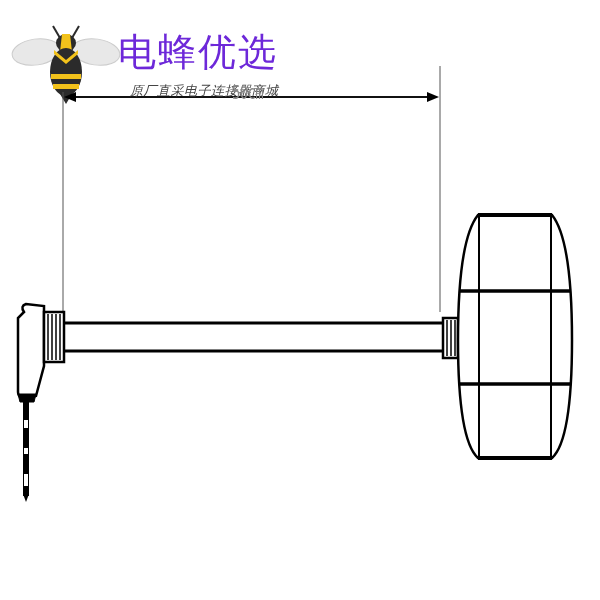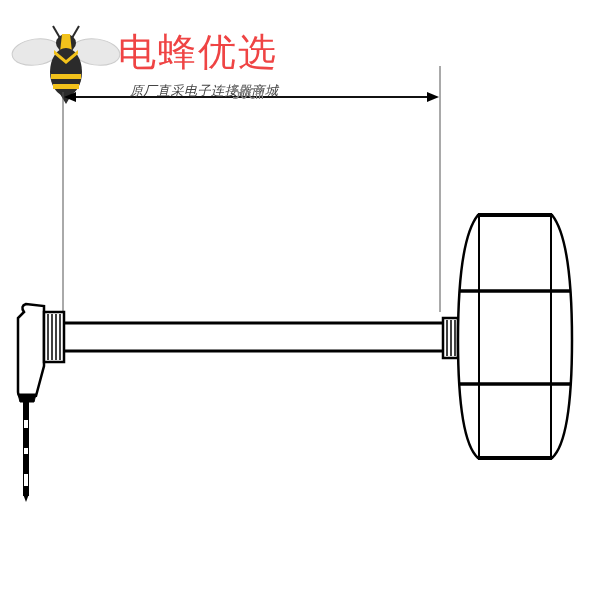--- a/index.html
+++ b/index.html
@@ -1,19 +1,19 @@
 <!DOCTYPE html>
 <html><head>
   <meta charset="utf-8">
   <style>
     html, body { margin: 0; padding: 0; background: #ffffff; }
     body { width: 600px; height: 600px; position: relative; overflow: hidden; font-family: "DejaVu Sans", sans-serif; }
     .canvas { position: absolute; left: 0; top: 0; width: 600px; height: 600px; }
     .brand { position: absolute; left: 118px; top: 30px; }
-    .brand-title { font-size: 38px; color: #ef4444; letter-spacing: 2px; line-height: 44px; white-space: nowrap; }
+    .brand-title { font-size: 38px; color: #6d28d9; letter-spacing: 2px; line-height: 44px; white-space: nowrap; }
     .brand-sub { position: absolute; left: 12px; top: 52px; font-size: 13px; color: #444444; letter-spacing: 0.5px; white-space: nowrap; font-style: italic; }
     .dim-label { position: absolute; left: 232px; top: 80px; font-size: 20px; color: #888888; transform: scaleX(0.7); transform-origin: left top; font-family: "DejaVu Sans Mono", monospace; letter-spacing: -1px; }
   </style>
 </head>
 <body>
 
 <div class="canvas">
   <svg width="600" height="600" viewBox="0 0 600 600" xmlns="http://www.w3.org/2000/svg">
 
     <g>

